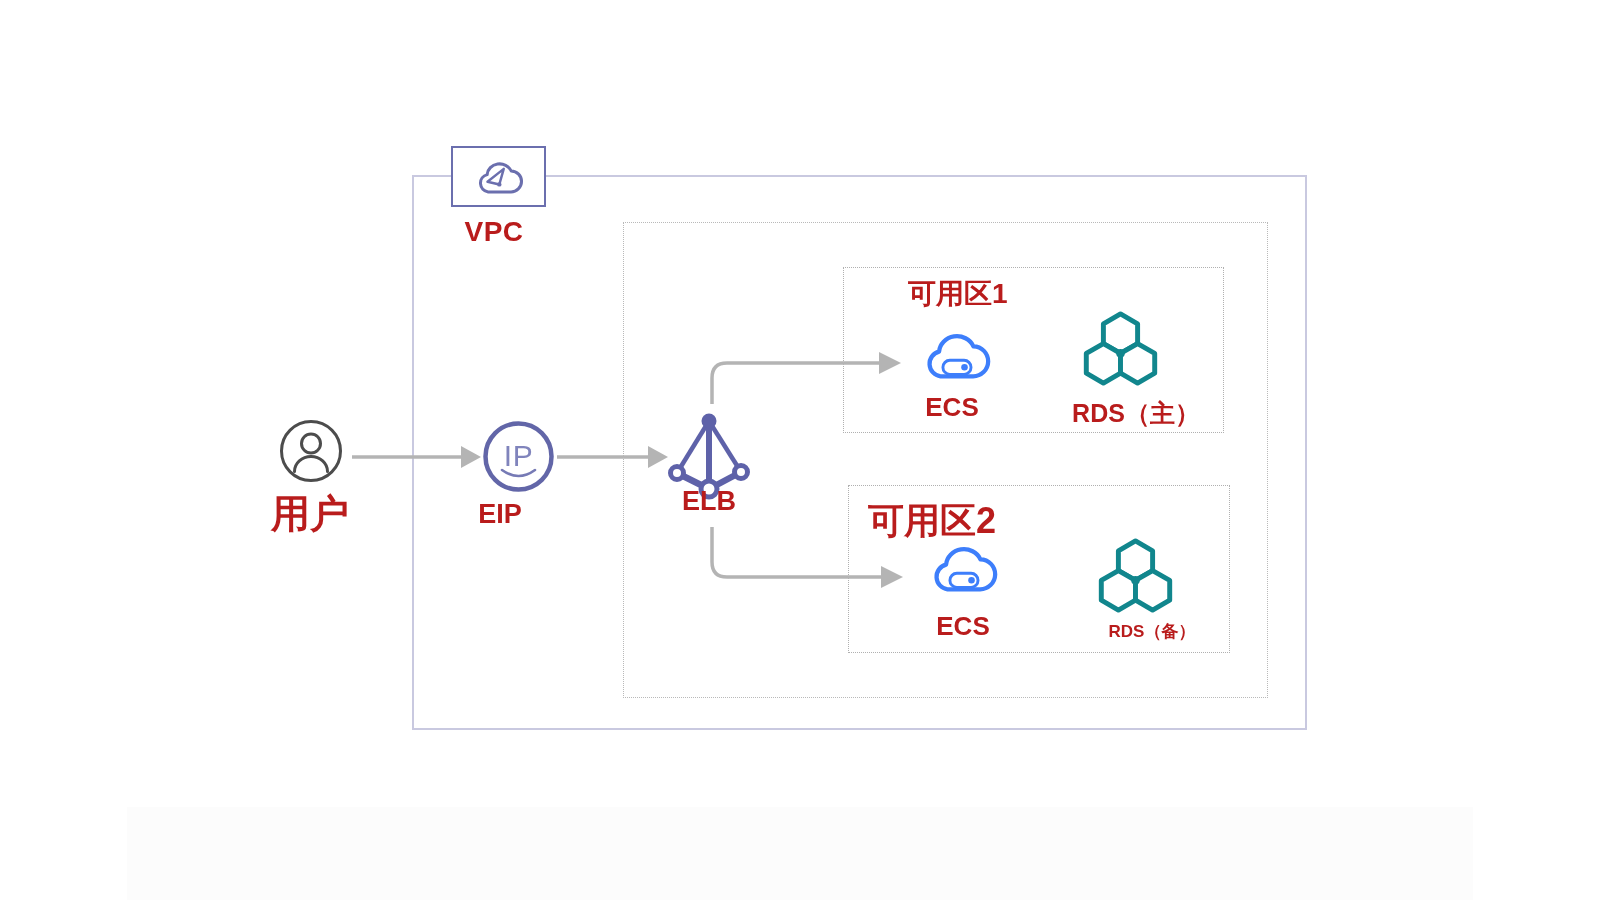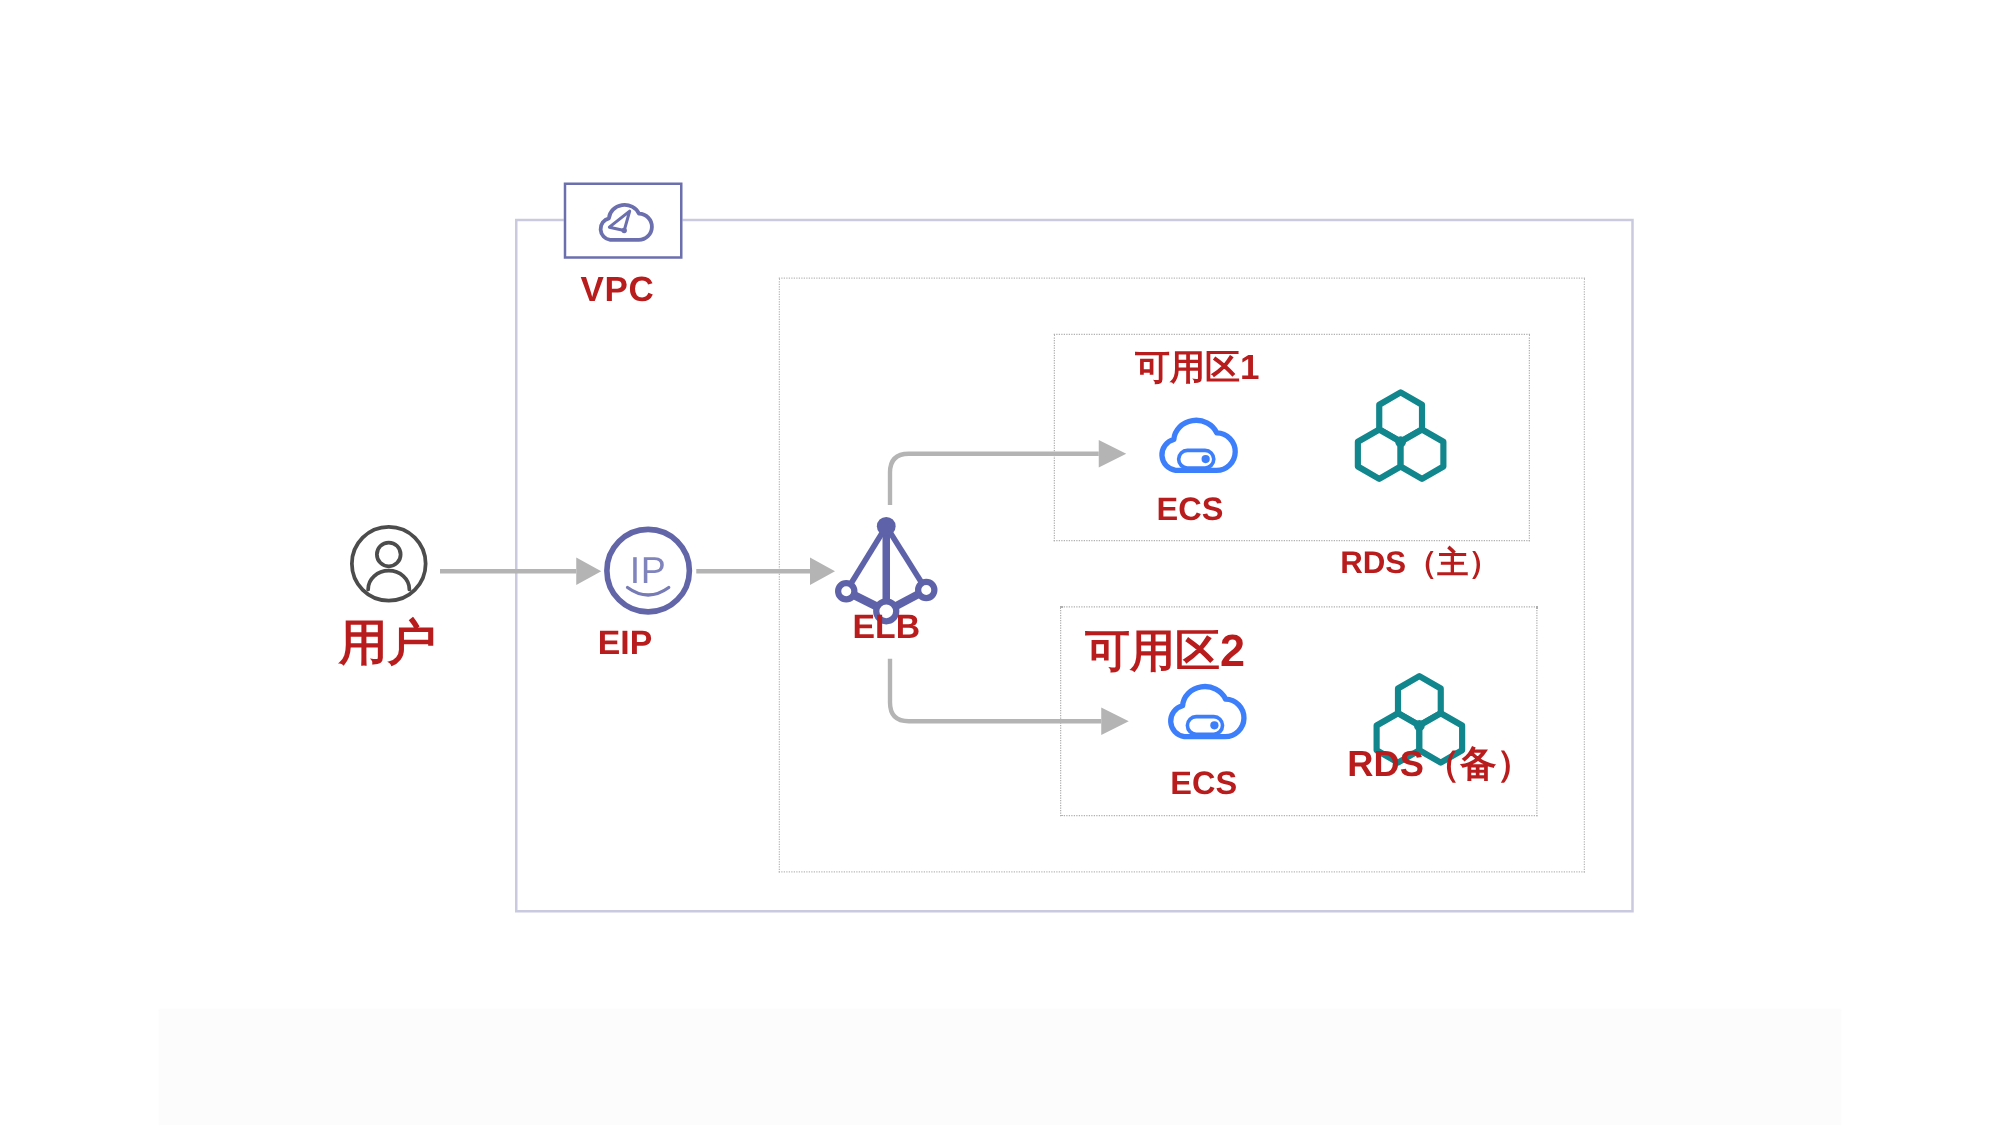--- a/index.html
+++ b/index.html
@@ -21,22 +21,22 @@
   .lbl { position:absolute; color:#b91c1c; font-weight:700; white-space:nowrap; z-index:5; }
   .lbl.center { transform:translateX(-50%); }
   .lbl-user { left:310px; top:487px; font-size:39px; }
   .lbl-eip  { left:500px; top:499px; font-size:27px; }
   .lbl-vpc  { left:494px; top:216px; font-size:28px; letter-spacing:.5px; }
   .lbl-elb  { left:709px; top:486px; font-size:27px; }
   .lbl-zone1{ left:868px; top:275px; font-size:28px;margin-left:40px; }
   .lbl-zone2{ left:868px; top:497px; font-size:36px; }
   .lbl-ecs1 { left:952px; top:392px; font-size:26px; }
   .lbl-ecs2 { left:963px; top:611px; font-size:26px; }
-  .lbl-rds1 { left:1136px; top:397px; font-size:25px;margin-top:36px; }
-  .lbl-rds2 { left:1152px; top:592px; font-size:29px; }
+  .lbl-rds1 { left:1136px; top:397px; font-size:25px; }
+  .lbl-rds2 { left:1152px; top:620px; font-size:17px; }
 
   .icon { position:absolute; z-index:3; }
   svg { display:block; overflow:visible; }
 
   .footer-band { position:absolute; left:127px; top:807px; width:1346px; height:93px;
                  background:#fcfcfc; }
 </style>
 </head>
 <body>
 

